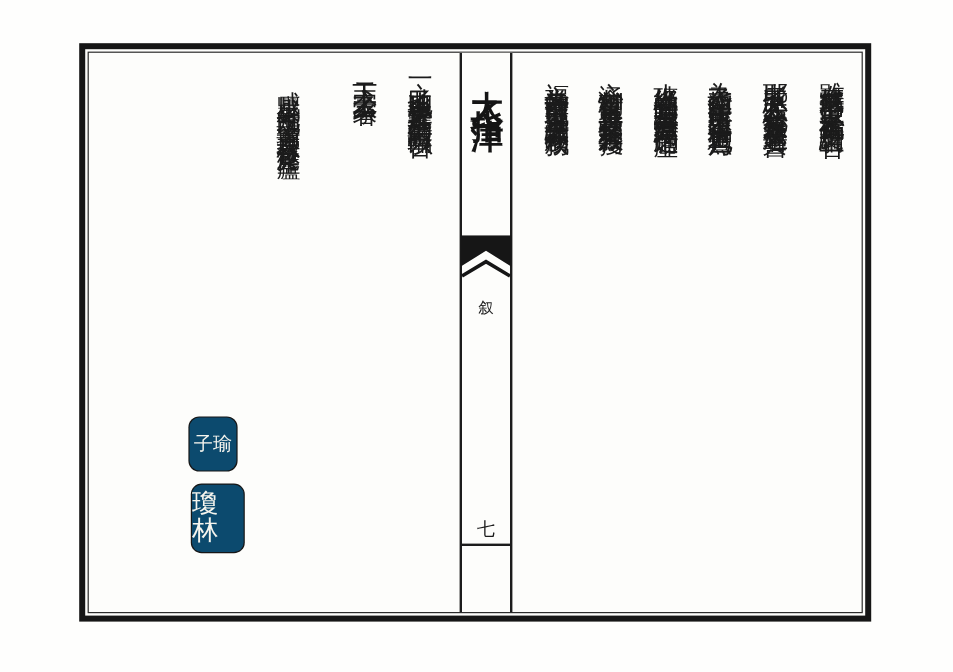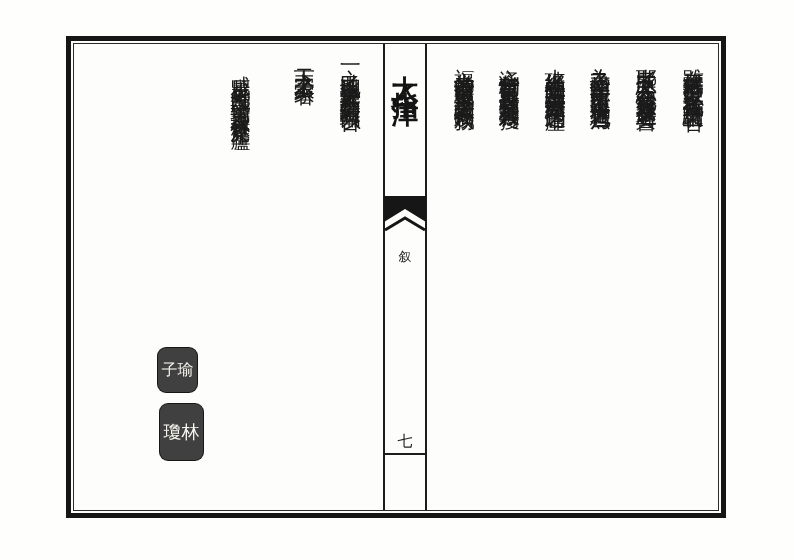--- a/index.html
+++ b/index.html
@@ -50,29 +50,29 @@
   }
   .leaf-number{
     position:absolute;top:388px;left:0;width:100%;text-align:center;
     font-size:15px;color:#1b1b1b;
   }
   .spine-rule{
     position:absolute;top:409px;left:0;right:0;height:2px;background:#1c1c1c;
   }
   
   .seal{
-    position:absolute;background:#404040;color:#f6f5ee;
+    position:absolute;background:#0c4a6e;color:#f6f5ee;
     border-radius:8px;display:flex;flex-direction:row-reverse;
     align-items:center;justify-content:center;
     font-family:"DejaVu Serif", serif;
     box-shadow:0 0 0 1px #171717;
   }
   .seal span{display:block;line-height:1;}
   .seal-upper{left:158px;top:348px;width:39px;height:44px;font-size:16px;gap:1px;}
-  .seal-lower{left:160px;top:404px;width:43px;height:56px;font-size:18px;gap:1px;}
+  .seal-lower{left:160px;top:404px;width:43px;height:56px;font-size:22px;gap:1px;}
   
   .folio{
     position:absolute;left:0;top:523px;width:794px;text-align:center;
     font-size:16px;color:#222;letter-spacing:1px;
     font-family:"DejaVu Serif", serif;
   }
 </style>
 </head>
 <body>
 

